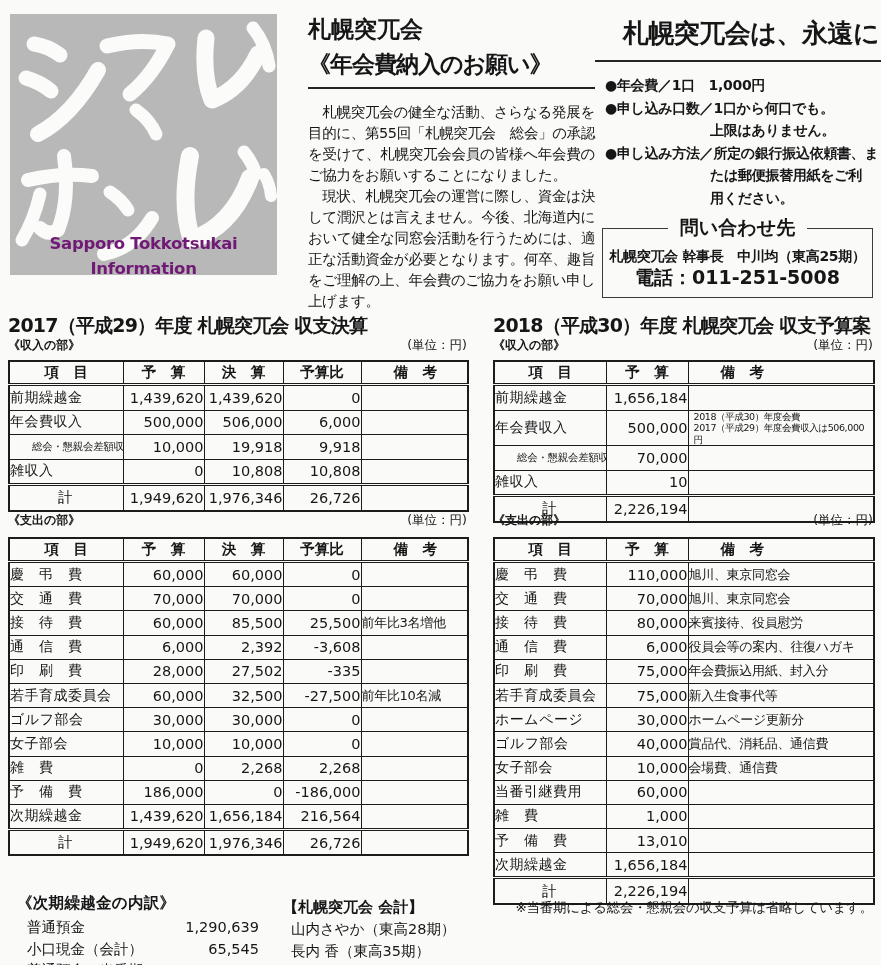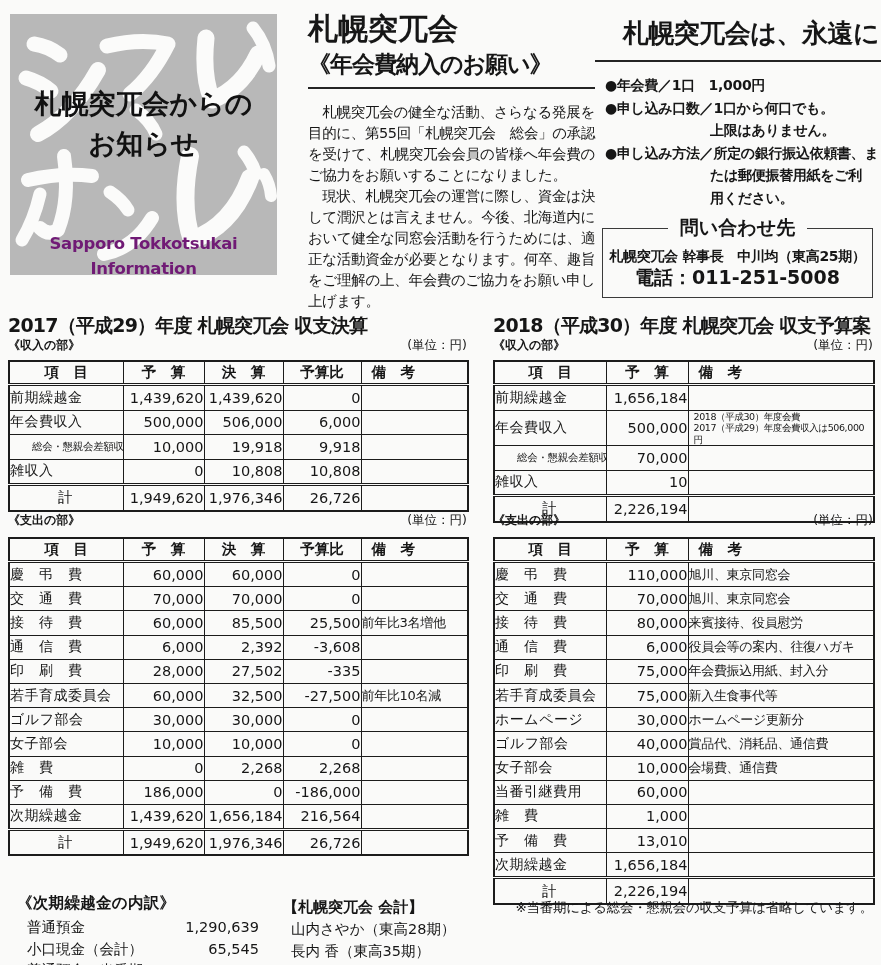--- a/index.html
+++ b/index.html
@@ -10,21 +10,21 @@
   }
   
   #noticeBox{position:absolute;left:10px;top:14px;width:267px;height:261px;background:#b8b8b8;}
   #noticeBox svg{position:absolute;left:0;top:0;width:100%;height:100%;}
   .notice-title{position:absolute;left:0;top:70px;width:100%;text-align:center;
     font-size:27px;font-weight:bold;line-height:40px;white-space:pre-line;color:#111;}
   .notice-sub{position:absolute;left:0;top:217px;width:100%;text-align:center;
     font-size:16.5px;font-weight:bold;line-height:25px;letter-spacing:-0.3px;white-space:pre-line;color:#701a75;}
   
   #midCol{position:absolute;left:308px;top:12px;width:287px;}
-  .mid-title{font-size:30px;font-weight:bold;line-height:34px;}
+  .mid-title{font-size:23px;font-weight:bold;line-height:34px;}
   .mid-sub{font-size:23px;font-weight:bold;line-height:32px;margin-top:2px;letter-spacing:-1px;}
   .mid-rule{border:0;border-top:2.5px solid #242424;margin:7px 0 0 0;}
   .mid-body{margin-top:13px;font-size:14.5px;letter-spacing:-0.4px;line-height:21px;text-align:justify;}
   .mid-body p{margin:0;}
   
   #rightCol{position:absolute;left:595px;top:16px;width:286px;}
   .right-title{font-size:26px;font-weight:bold;letter-spacing:-0.5px;text-align:right;padding-right:2px;line-height:34px;}
   .right-rule{border:0;border-top:2.5px solid #242424;margin:10px 0 0 0;}
   .bullets{list-style:none;margin:12px 0 0 0;padding:0 0 0 10px;}
   .bullet{font-size:14px;font-weight:bold;letter-spacing:-0.3px;line-height:22.5px;
@@ -46,21 +46,21 @@
   .sec-label{font-size:12px;font-weight:bold;}
   .sec-unit{font-size:12.5px;}
   
   table.fin{position:absolute;border-collapse:collapse;table-layout:fixed;border:2px solid #1c1c1c;}
   #t17IncTable{left:8px;top:360px;width:459px;}
   #t17ExpTable{left:8px;top:537px;width:459px;}
   #t18IncTable{left:493px;top:360px;width:380px;}
   #t18ExpTable{left:493px;top:537px;width:380px;}
   table.fin th{border:1px solid #1c1c1c;border-bottom:3px double #1c1c1c;
     font-size:14.5px;font-weight:bold;height:21px;padding:0;text-align:center;}
-  table.fin th.hremark{text-align:left;padding-left:10px;}
+  table.fin th.hremark{text-align:left;padding-left:32px;}
   table.fin td{border:1px solid #1c1c1c;height:23.5px;padding:0;overflow:hidden;white-space:nowrap;}
   #t17ExpTable td,#t18ExpTable td{height:23.2px;}
   td.item{text-align:left;padding-left:8px;font-size:14px;letter-spacing:0.5px;margin-top:16px;}
   td.item.long{font-size:10.5px;letter-spacing:-0.3px;padding-left:22px;}
   td.num{text-align:right;padding-right:11px;font-size:14.5px;}
   td.remark{text-align:left;padding-left:9px;font-size:13px;letter-spacing:-0.3px;}
   td.remark.multiline{font-size:9.5px;line-height:11.5px;letter-spacing:-0.4px;padding-left:5px;white-space:pre-line;}
   tr.total td{border-top:3px double #1c1c1c;}
   tr.total td.item{text-align:center;padding-left:0;letter-spacing:2px;font-size:14.5px;}
   
@@ -95,22 +95,20 @@
         <path d="M18 166 Q52 158 82 162" stroke-width="14"></path>
         <path d="M54 142 Q60 186 48 216 Q38 222 30 214" stroke-width="14"></path>
         <path d="M30 180 Q24 206 12 226" stroke-width="13"></path>
         <path d="M100 178 Q112 186 118 196" stroke-width="13"></path>
         <path d="M94 240 Q124 234 142 204" stroke-width="14"></path>
         <path d="M180 142 Q170 192 182 226 Q222 212 240 164" stroke-width="18"></path>
         <path d="M234 138 Q242 148 246 160" stroke-width="13"></path>
         <path d="M254 160 Q260 170 261 182" stroke-width="12"></path>
       </g>
     </svg>
-    <div class="notice-title">札幌突兀会からの
-お知らせ</div>
     <div class="notice-sub">Sapporo Tokkotsukai
 Information</div>
   </div>
 
   <div id="midCol">
     <div class="mid-title">札幌突兀会</div>
     <div class="mid-sub">《年会費納入のお願い》</div>
     <hr class="mid-rule">
     <div class="mid-body">
       <p>　札幌突兀会の健全な活動、さらなる発展を目的に、第55回「札幌突兀会　総会」の承認を受けて、札幌突兀会会員の皆様へ年会費のご協力をお願いすることになりました。</p>

